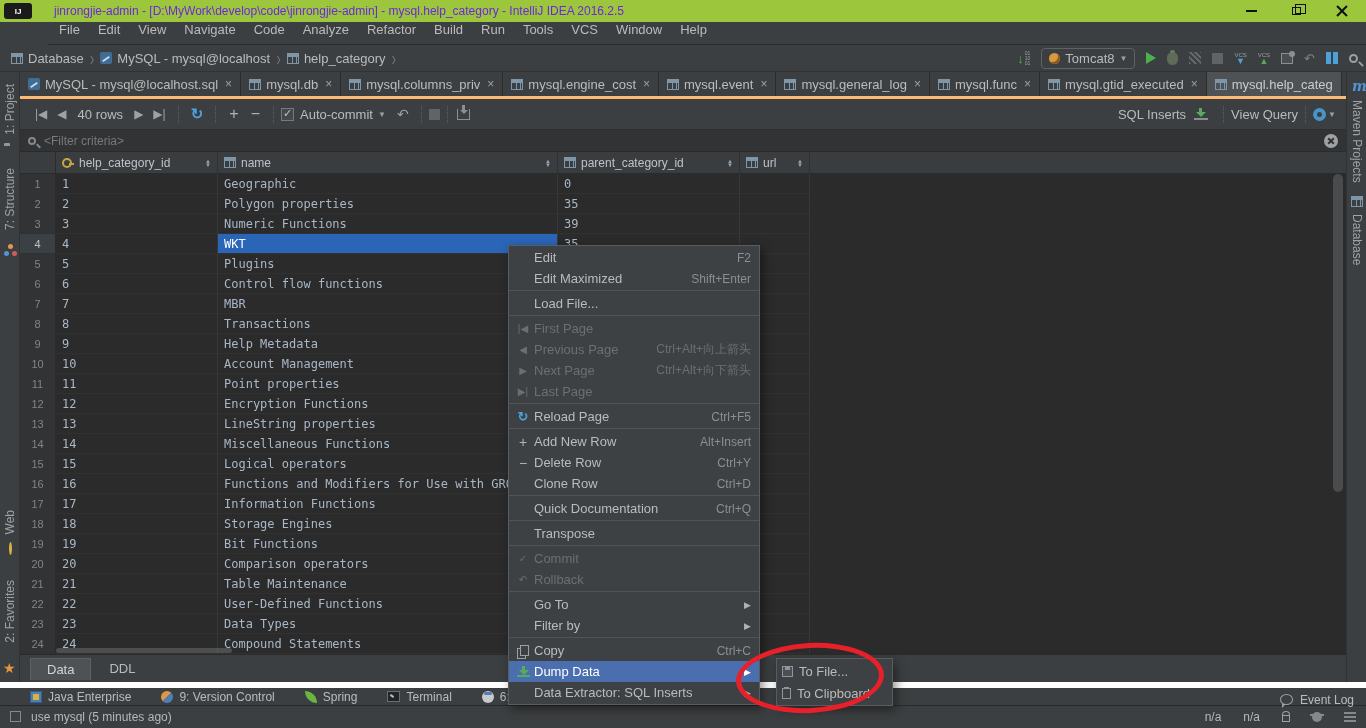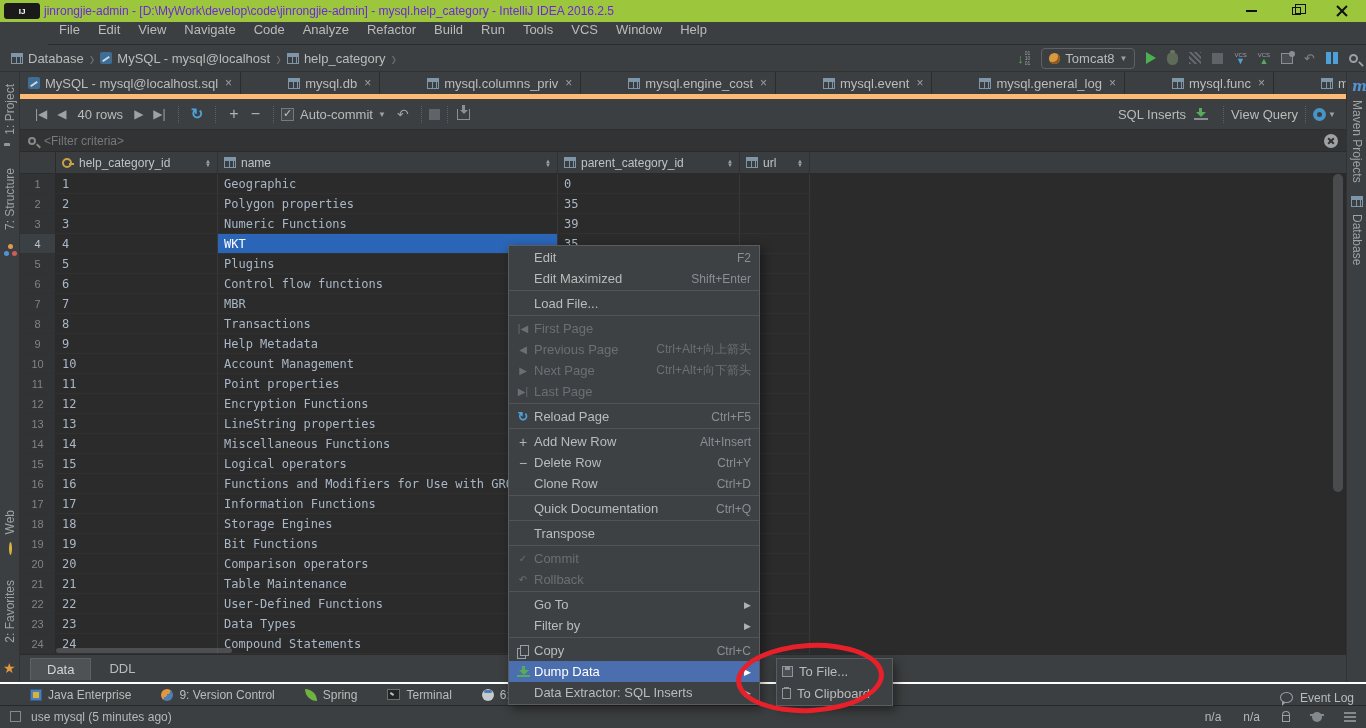--- a/index.html
+++ b/index.html
@@ -2,22 +2,22 @@
 <html><head>
 <meta charset="utf-8">
 <style>
   *{box-sizing:border-box;margin:0;padding:0;}
   html,body{width:1366px;height:728px;overflow:hidden;}
   body{font-family:"Liberation Sans",sans-serif;background:#2b2b2b;color:#bbbbbb;}
   .app{position:relative;width:1366px;height:728px;background:#3c3f41;}
 
   
   .titlebar{height:22px;background:#9cc73d;display:flex;align-items:center;padding:0 2px 0 4px;color:#111;}
-  .ij-logo{width:36px;height:16px;background:#1a1a1a;border-radius:3px;color:#fff;font-size:8px;font-weight:bold;
-    display:flex;align-items:center;justify-content:center;margin-right:4px;}
+  .ij-logo{width:28px;height:16px;background:#1a1a1a;border-radius:3px;color:#fff;font-size:8px;font-weight:bold;
+    display:flex;align-items:center;justify-content:center;margin-right:22px;}
   .title-text{font-size:12px;color:#6d28d9;white-space:nowrap;text-align:center;}
   .win-btns{margin-left:auto;display:flex;}
   .win-btn{width:45px;height:22px;display:flex;align-items:center;justify-content:center;}
   .g-min{width:11px;height:2px;background:#111;}
   .g-restore{width:9px;height:8px;border:1.5px solid #111;position:relative;background:transparent;}
   .g-restore::before{content:"";position:absolute;left:2px;top:-4px;width:9px;height:8px;border:1.5px solid #111;}
   .g-close{position:relative;width:12px;height:12px;}
   .g-close::before,.g-close::after{content:"";position:absolute;left:-1px;top:5px;width:14px;height:2px;background:#111;}
   .g-close::before{transform:rotate(45deg);} .g-close::after{transform:rotate(-45deg);}
 
@@ -65,21 +65,21 @@
   .i-struct{width:12px;height:12px;position:relative;}
   .i-struct::before{content:"";position:absolute;left:4px;top:0;width:5px;height:5px;border-radius:50%;background:#e09a4e;}
   .i-struct::after{content:"";position:absolute;left:0;top:7px;width:5px;height:5px;border-radius:50%;background:#5394d6;box-shadow:8px 0 0 #d05c5c;}
   .i-globe{width:13px;height:13px;border-radius:50%;background:#4d7fb5;position:relative;overflow:hidden;}
   .i-globe::before{content:"";position:absolute;left:5px;top:0;width:3px;height:13px;background:#d8b23e;border-radius:50%;}
   .i-maven{font-family:"DejaVu Serif",serif;font-style:italic;font-weight:bold;font-size:14px;color:#5394d6;}
 
   .main{width:1326px;display:flex;flex-direction:column;flex:none;}
 
   
-  .tabbar{height:27px;background:#3c3f41;display:flex;align-items:stretch;border-bottom:5px solid #fdba74;overflow:hidden;gap:39px;}
+  .tabbar{height:27px;background:#3c3f41;display:flex;align-items:stretch;border-bottom:3px solid #fdba74;overflow:hidden;}
   .tab{display:flex;align-items:center;gap:5px;padding:0 8px;font-size:13px;color:#bbbbbb;border-right:1px solid #2b2b2b;white-space:nowrap;}
   .tab.active{background:#4e5254;color:#c8ccce;}
   .tab-close{color:#9da0a3;font-size:12px;margin-left:2px;}
   .i-sqlfile{width:12px;height:12px;border-radius:2px;background:#3e6d96;position:relative;}
   .i-sqlfile::after{content:"";position:absolute;left:2px;top:6px;width:8px;height:2px;background:#cfd8de;transform:rotate(-35deg);}
   .i-tbl{width:12px;height:11px;border:1px solid #7f95a8;background:
     linear-gradient(to bottom,#7f95a8 0 3px,transparent 3px),
     linear-gradient(to right,transparent 0 4px,#7f95a8 4px 5px,transparent 5px 8px,#7f95a8 8px 9px,transparent 9px);flex:none;}
 
   
@@ -131,21 +131,21 @@
   .vscroll{position:absolute;right:3px;top:0;width:10px;height:480px;}
   .vscroll .thumb{position:absolute;top:0;width:10px;height:318px;border-radius:5px;background:rgba(166,170,174,0.25);}
   .hscroll{position:absolute;left:36px;bottom:1px;width:176px;height:5px;border-radius:3px;background:rgba(166,170,174,0.28);}
 
   
   .bottomtabs{height:28px;background:#3c3f41;border-top:1px solid #2b2b2b;display:flex;align-items:center;padding-left:10px;}
   .btab{height:22px;display:flex;align-items:center;padding:0 16px;font-size:13px;color:#bbbbbb;margin-right:2px;}
   .btab.active{background:#4e5254;border:1px solid #5c6164;border-bottom:none;color:#d0d4d6;}
 
   
-  .toolwinbar{height:23px;background:#3c3f41;border-top:2px solid #ffffff;display:flex;align-items:center;padding:0 12px 0 30px;font-size:12px;color:#bbbbbb;}
+  .toolwinbar{height:23px;background:#3c3f41;border-top:6px solid #ffffff;display:flex;align-items:center;padding:0 12px 0 30px;font-size:12px;color:#bbbbbb;}
   .twb-item{display:flex;align-items:center;gap:6px;margin-right:30px;}
   .i-javaee{width:12px;height:12px;background:#4d7fb5;border:1px solid #2e5d8e;position:relative;}
   .i-javaee::after{content:"";position:absolute;left:2px;top:2px;width:6px;height:6px;background:#d8b23e;}
   .i-vcsball{width:12px;height:12px;border-radius:50%;background:linear-gradient(135deg,#e0973e 50%,#4d7fb5 50%);}
   .i-leaf{width:12px;height:12px;background:#6db33f;border-radius:0 100% 0 100%;}
   .i-term{width:13px;height:11px;background:#232525;border:1px solid #6a6e72;position:relative;}
   .i-term::after{content:"";position:absolute;left:2px;top:3px;width:4px;height:2px;background:#b9bdc0;transform:rotate(35deg);}
   .i-todo{width:12px;height:12px;border-radius:50%;background:#c7cacd;position:relative;}
   .i-todo::after{content:"";position:absolute;left:2px;top:1px;width:8px;height:3px;border-radius:2px;background:#4d7fb5;}
   .twb-right{margin-left:auto;display:flex;align-items:center;gap:7px;margin-top:6px;}

